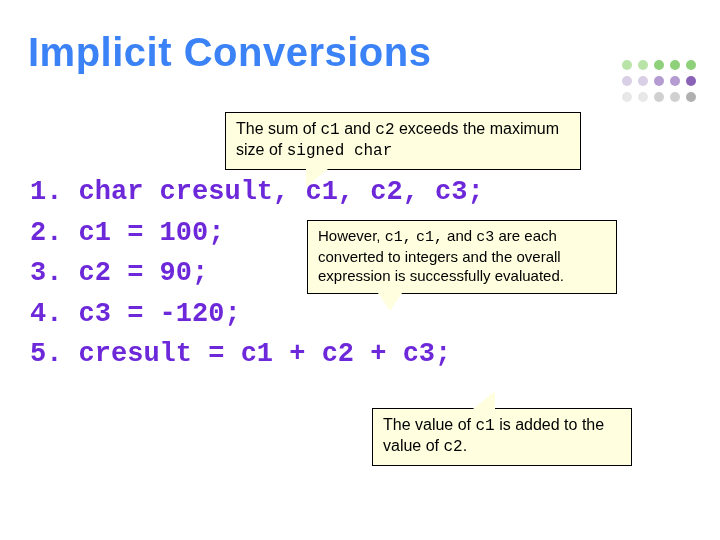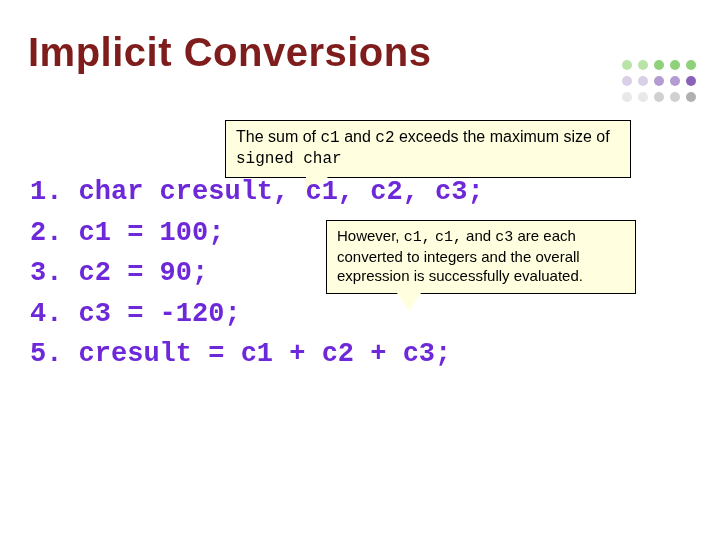--- a/index.html
+++ b/index.html
@@ -17,21 +17,21 @@
     width: 720px;
     height: 540px;
     box-sizing: border-box;
   }
   .title {
     position: absolute;
     left: 28px;
     top: 30px;
     font-size: 40px;
     font-weight: bold;
-    color: #7f1d1d;
+    color: #3b82f6;
     letter-spacing: 0.5px;
   }
   .dots {
     position: absolute;
     right: 20px;
     top: 60px;
     display: grid;
     grid-template-columns: repeat(5, 14px);
     grid-template-rows: repeat(3, 14px);
     gap: 2px;
@@ -51,42 +51,42 @@
     padding: 6px 10px 8px 10px;
     box-sizing: border-box;
   }
   .callout .tail {
     position: absolute;
     width: 0;
     height: 0;
   }
   .callout-top {
     left: 225px;
-    top: 120px;
-    width: 406px;
+    top: 112px;
+    width: 356px;
   }
   .callout-top .tail {
     left: 80px;
     bottom: -18px;
     border-left: 0px solid transparent;
     border-right: 22px solid transparent;
     border-top: 18px solid #ffffe0;
   }
   .callout-top .tail-border {
     position: absolute;
     left: 79px;
     bottom: -20px;
     width: 0; height: 0;
     border-left: 0px solid transparent;
     border-right: 24px solid transparent;
     border-top: 20px solid #000;
     z-index: -1;
   }
   .callout-mid {
-    left: 326px;
+    left: 307px;
     top: 220px;
     width: 310px;
     font-size: 15px;
   }
   .callout-mid .tail {
     left: 70px;
     bottom: -18px;
     border-left: 12px solid transparent;
     border-right: 12px solid transparent;
     border-top: 18px solid #ffffe0;
@@ -195,14 +195,18 @@
     <span>However, </span><span class="mono">c1,</span><span> </span><span class="mono">c1,</span><span> and </span><span class="mono">c3</span><span> are each converted to integers and the overall expression is successfully evaluated.</span>
   </div>
 
   <div class="code"><span>1. char cresult, c1, c2, c3;</span>
 <span>2. c1 = 100;</span>
 <span>3. c2 = 90;</span>
 <span>4. c3 = -120;</span>
 <span>5. cresult = c1 + c2 + c3;</span></div>
 
 
+  <div class="callout callout-br">
+    <div class="tail-border"></div><div class="tail"></div>
+    <span>The value of </span><span class="mono">c1</span><span> is added to the value of </span><span class="mono">c2</span><span>.</span>
+  </div>
 
 </div>
 
 </body></html>

